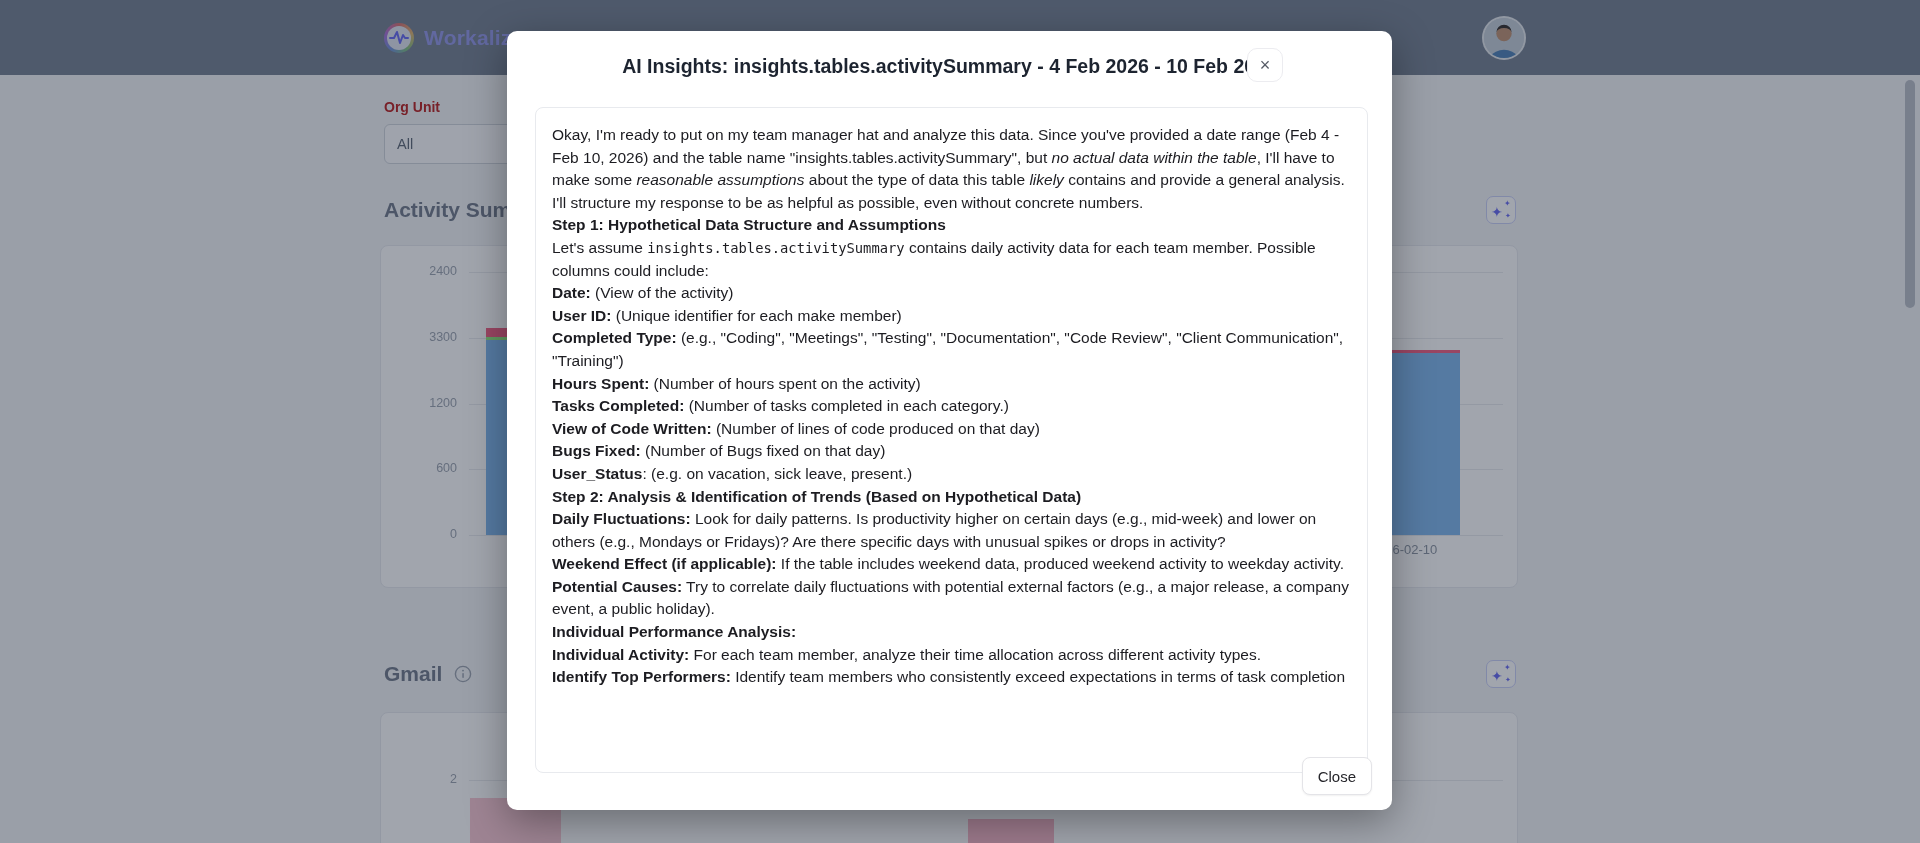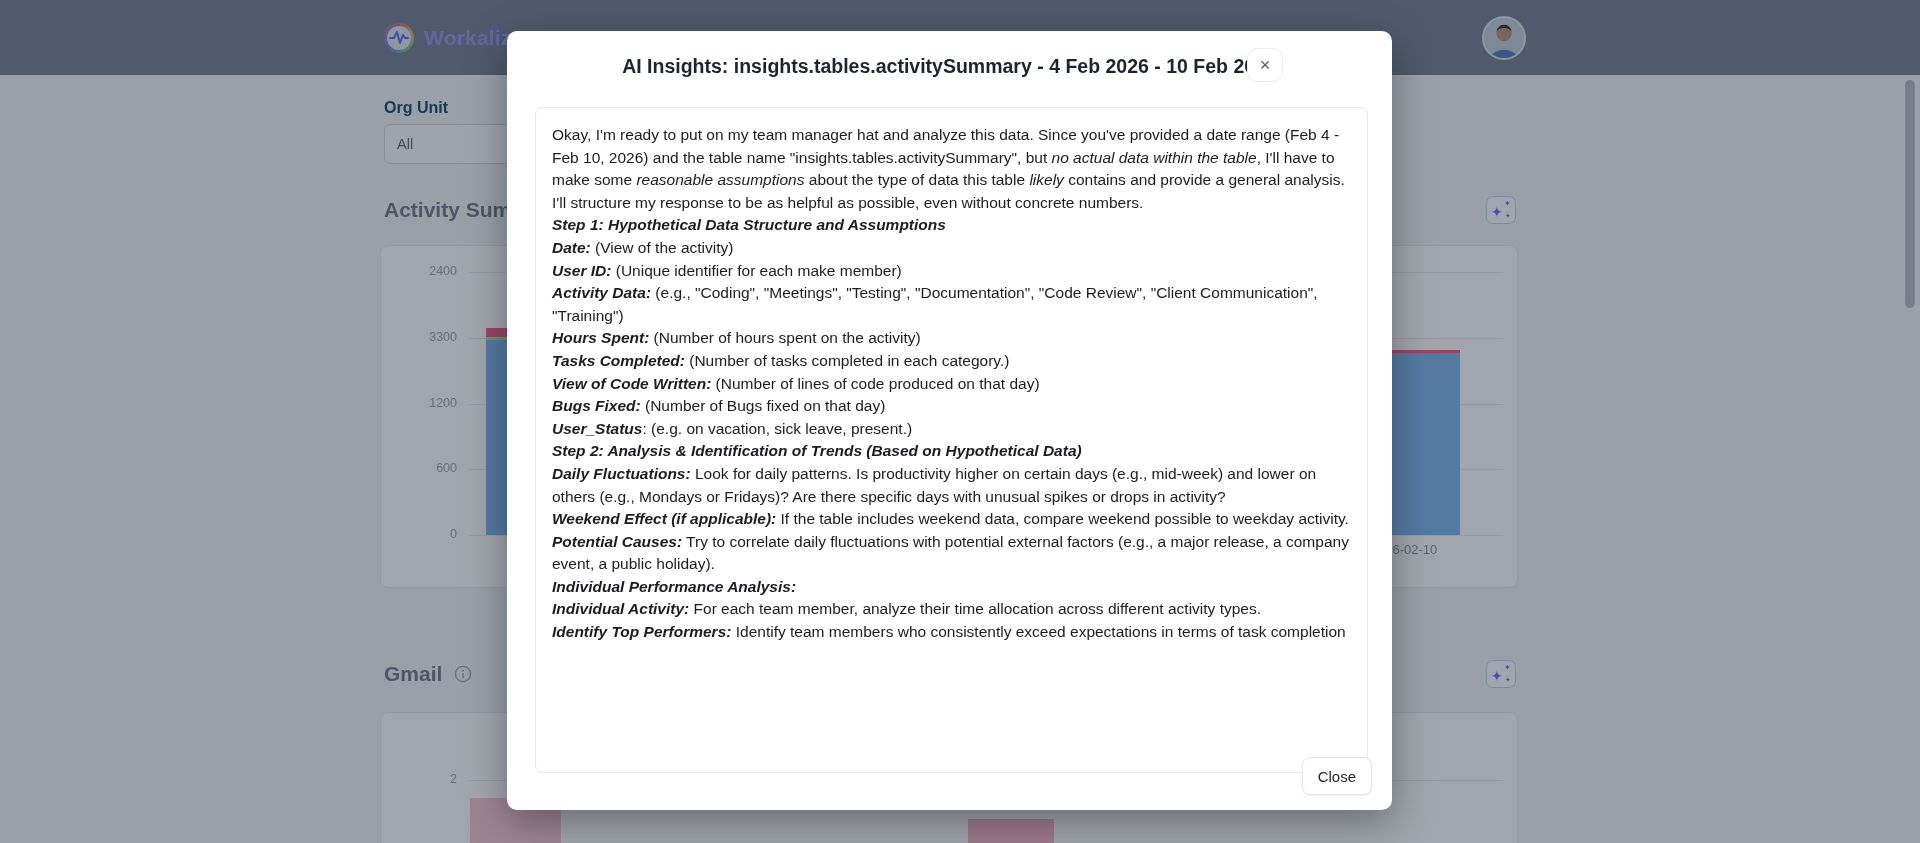--- a/index.html
+++ b/index.html
@@ -10,21 +10,21 @@
   .navbar { position:absolute; left:0; top:0; width:1920px; height:75px; background:#727e90; }
   .brand { position:absolute; left:384px; top:0; height:75px; display:flex; align-items:center; gap:10px; }
   .logo-icon { position:relative; width:30px; height:30px; border-radius:50%;
     background:conic-gradient(#d96d6d,#d9b36d,#7dbd7d,#6d8fd9,#a86dd9,#d96d6d); }
   .logo-icon .inner { position:absolute; inset:3px; border-radius:50%; background:#dfe3ee; }
   .logo-icon svg { position:absolute; inset:3px; }
   .brand-name { font-size:21px; font-weight:700; color:#9296e8; letter-spacing:.2px; }
   .avatar { position:absolute; left:1482px; top:16px; width:44px; height:44px; border-radius:50%;
     border:2px solid rgba(255,255,255,.55); overflow:hidden; background:#c3cdd8; }
 
-  .org-label { position:absolute; left:384px; top:99px; font-size:16px; font-weight:600; color:#0c4a6e; }
+  .org-label { position:absolute; left:384px; top:99px; font-size:14px; font-weight:600; color:#b91c1c; }
   .org-select { position:absolute; left:384px; top:124px; width:520px; height:40px; background:#fbfcfd;
     border:1px solid #cfd4db; border-radius:6px; font-size:14.5px; color:#5b6574; line-height:38px; padding-left:12px; }
 
   .sec-row { position:absolute; left:384px; width:1134px; height:32px; display:flex; align-items:center; }
   .sec-row.r1 { top:194px; } .sec-row.r2 { top:658px; }
   .sec-title { font-size:21px; font-weight:600; color:#6e7888; }
   .info-ic { margin-left:12px; display:inline-flex; }
   .sparkle-btn { position:absolute; right:2px; top:2px; width:30px; height:28px; background:#fff;
     border:1px solid #c9cff7; border-radius:7px; }
   .sp { position:absolute; color:#6467f2; line-height:1; }
@@ -47,21 +47,21 @@
   .modal { position:absolute; left:507px; top:31px; width:885px; height:779px; background:#fff; border-radius:10px;
     box-shadow:0 12px 40px rgba(0,0,0,.35); z-index:100; }
   .modal-title { position:absolute; left:0; top:24px; width:100%; text-align:center; font-size:19.5px;
     font-weight:600; color:#1d2430; }
   .modal-x { position:absolute; left:740px; top:17px; width:36px; height:34px; background:#fff;
     border:1px solid #ececf0; border-radius:10px; font-size:18px; color:#565b66; display:flex;
     align-items:center; justify-content:center; cursor:pointer; }
   .modal-box { position:absolute; left:28px; top:76px; width:833px; height:666px; border:1px solid #e8eaee;
     border-radius:8px; padding:16px 16px 0 16px; overflow:hidden; font-size:15.5px; line-height:22.6px; color:#1c1c21; }
   .modal-par { }
-  .run-b { font-weight:700;font-style:italic; }
+  .run-b { font-weight:700; }
   .run-i { font-style:italic; }
   .run-c { font-family:"DejaVu Sans Mono",monospace; font-size:13.8px; }
   .modal-close-btn { position:absolute; right:20px; bottom:15px; height:38px; padding:0 15px; background:#fff;
     border:1px solid #e4e4e8; border-radius:8px; font-size:15px; font-weight:500; color:#26262b;
     box-shadow:0 1px 2px rgba(0,0,0,.06); cursor:pointer; z-index:5; font-family:"Liberation Sans",sans-serif;margin-left:24px; }
 </style>
 </head>
 <body>
 
 <div class="screen">
@@ -146,31 +146,32 @@
 
   <div class="dim"></div>
 
   <div class="modal">
     <div class="modal-title">AI Insights: insights.tables.activitySummary - 4 Feb 2026 - 10 Feb 2026</div>
     <div class="modal-x">×</div>
     <div class="modal-box">
       <div>
           <div class="modal-par" style=""><span>Okay, I'm ready to put on my team manager hat and analyze this data. Since you've provided a date range (Feb 4 - Feb 10, 2026) and the table name "insights.tables.activitySummary", but </span><span class="run-i">no actual data within the table</span><span>, I'll have to make some </span><span class="run-i">reasonable assumptions</span><span> about the type of data this table </span><span class="run-i">likely</span><span> contains and provide a general analysis. I'll structure my response to be as helpful as possible, even without concrete numbers.</span></div>
           <div class="modal-par" style=""><span class="run-b">Step 1: Hypothetical Data Structure and Assumptions</span></div>
+          <div class="modal-par" style=""><span>Let's assume </span><span class="run-c">insights.tables.activitySummary</span><span> contains daily activity data for each team member. Possible columns could include:</span></div>
           <div class="modal-par" style=""><span class="run-b">Date:</span><span> (View of the activity)</span></div>
           <div class="modal-par" style=""><span class="run-b">User ID:</span><span> (Unique identifier for each make member)</span></div>
-          <div class="modal-par" style=""><span class="run-b">Activity Data:</span><span> (e.g., "Coding", "Meetings", "Testing", "Documentation", "Code Review", "Client Communication", "Training")</span></div>
+          <div class="modal-par" style=""><span class="run-b">Completed Type:</span><span> (e.g., "Coding", "Meetings", "Testing", "Documentation", "Code Review", "Client Communication", "Training")</span></div>
           <div class="modal-par" style=""><span class="run-b">Hours Spent:</span><span> (Number of hours spent on the activity)</span></div>
           <div class="modal-par" style=""><span class="run-b">Tasks Completed:</span><span> (Number of tasks completed in each category.)</span></div>
           <div class="modal-par" style=""><span class="run-b">View of Code Written:</span><span> (Number of lines of code produced on that day)</span></div>
           <div class="modal-par" style=""><span class="run-b">Bugs Fixed:</span><span> (Number of Bugs fixed on that day)</span></div>
           <div class="modal-par" style=""><span class="run-b">User_Status</span><span>: (e.g. on vacation, sick leave, present.)</span></div>
           <div class="modal-par" style=""><span class="run-b">Step 2: Analysis &amp; Identification of Trends (Based on Hypothetical Data)</span></div>
           <div class="modal-par" style=""><span class="run-b">Daily Fluctuations:</span><span> Look for daily patterns. Is productivity higher on certain days (e.g., mid-week) and lower on others (e.g., Mondays or Fridays)? Are there specific days with unusual spikes or drops in activity?</span></div>
-          <div class="modal-par" style=""><span class="run-b">Weekend Effect (if applicable):</span><span> If the table includes weekend data, compare weekend possible to weekday activity.</span></div>
+          <div class="modal-par" style=""><span class="run-b">Weekend Effect (if applicable):</span><span> If the table includes weekend data, produced weekend activity to weekday activity.</span></div>
           <div class="modal-par" style=""><span class="run-b">Potential Causes:</span><span> Try to correlate daily fluctuations with potential external factors (e.g., a major release, a company event, a public holiday).</span></div>
           <div class="modal-par" style=""><span class="run-b">Individual Performance Analysis:</span></div>
           <div class="modal-par" style=""><span class="run-b">Individual Activity:</span><span> For each team member, analyze their time allocation across different activity types.</span></div>
           <div class="modal-par" style=""><span class="run-b">Identify Top Performers:</span><span> Identify team members who consistently exceed expectations in terms of task completion</span></div>
         </div>
     </div>
     <button class="modal-close-btn">Close</button>
   </div>
 
 </div>

